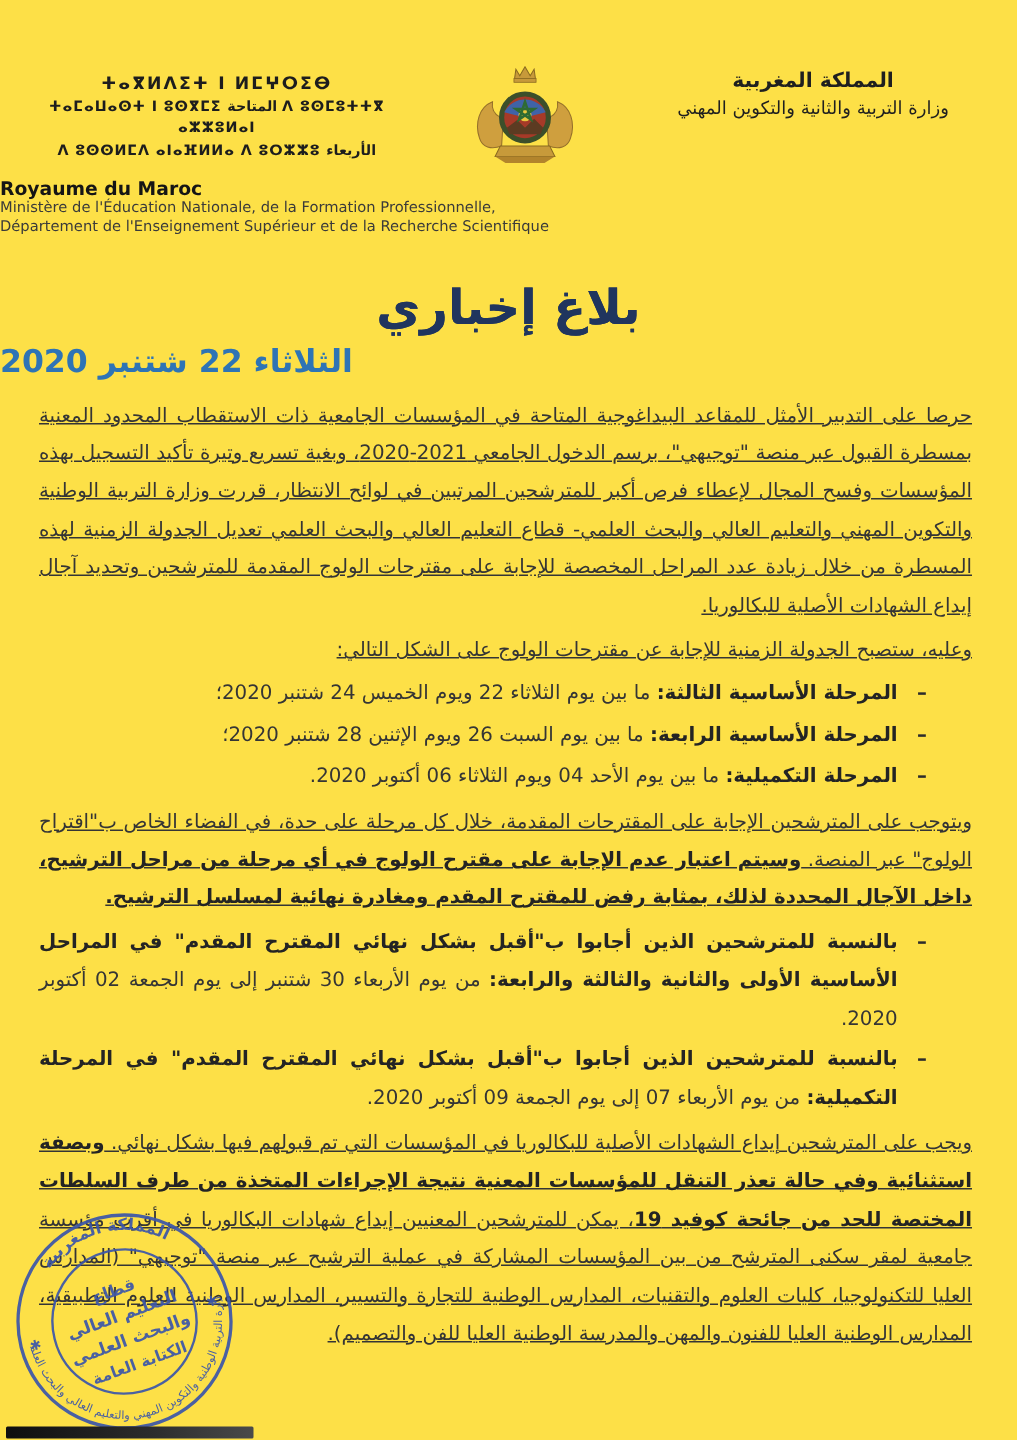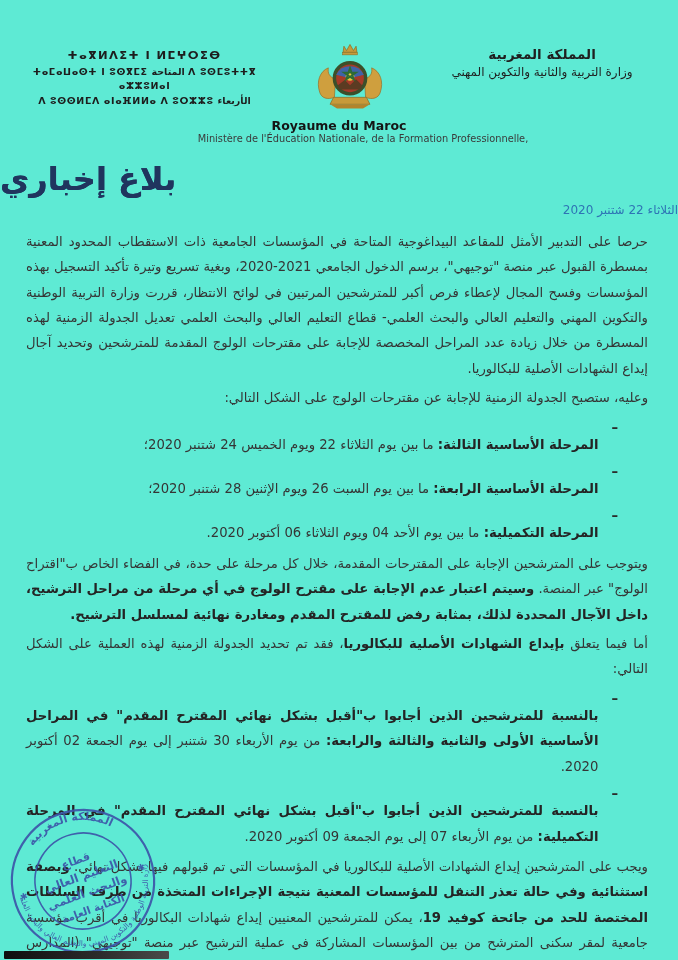--- a/index.html
+++ b/index.html
@@ -1,47 +1,47 @@
 <!DOCTYPE html>
 <html lang="ar"><head>
 <meta charset="utf-8">
 <style>
   html,body{margin:0;padding:0;}
   body{background:#ffffff;font-family:"DejaVu Sans",sans-serif;}
-  .page{position:relative;width:678px;height:960px;margin:0;background:#5eead4;overflow:hidden;}
+  .page{position:relative;width:678px;height:960px;margin:0;background:#fde047;overflow:hidden;}
 
   
   .header{display:flex;justify-content:space-between;align-items:flex-start;padding:44px 26px 0 22px;}
   .tif-block{width:245px;text-align:center;color:#1d1d1d;font-weight:bold;
              font-size:9.5px;line-height:14.5px;letter-spacing:.6px;padding-top:4px;}
   .tif-line-1{font-size:11.5px;letter-spacing:1.4px;margin-bottom:2px;}
   .emblem-wrap{width:80px;display:flex;justify-content:center;margin-top:-2px;}
   .ar-block{width:220px;direction:rtl;text-align:center;color:#1f1f1f;
             font-size:12px;line-height:17px;padding-top:2px;}
   .ar-line-1{font-weight:bold;font-size:13.5px;margin-bottom:1px;}
 
-  .fr-block{text-align:center;margin-top:0px;}
+  .fr-block{text-align:left;margin-top:0px;}
   .royaume{font-weight:bold;font-size:12.5px;color:#151515;line-height:15px;}
-  .fr-line{font-size:9.8px;line-height:12.8px;color:#3a3a3a;padding-left:48px;}
+  .fr-line{font-size:9.8px;line-height:12.8px;color:#3a3a3a;}
 
   
-  .doc-title{text-align:left;direction:rtl;font-size:32px;font-weight:bold;
-             color:#20355e;margin-top:14px;line-height:38px;
+  .doc-title{text-align:center;direction:rtl;font-size:32px;font-weight:bold;
+             color:#20355e;margin-top:27px;line-height:38px;
              text-shadow:0 0 .4px #20355e;}
-  .doc-date{text-align:right;direction:rtl;font-size:12px;font-weight:normal;
+  .doc-date{text-align:left;direction:rtl;font-size:21px;font-weight:bold;
             color:#2e74b5;margin-top:5px;}
 
   
   .body-text{direction:rtl;text-align:justify;font-size:13.2px;line-height:25.4px;
              color:#353535;padding:12px 30px 0 26px;}
-  .body-text p{margin:0 0 4px 0;}
+  .body-text p{margin:0 0 4px 0;text-decoration:underline;}
   .b{font-weight:bold;color:#242424;}
   .bullet{display:flex;gap:13px;padding-right:30px;margin-bottom:2px;}
   .bullet .dash{flex:0 0 auto;font-weight:bold;color:#2b2b2b;}
-  .bullet .bl-text{flex:1 1 auto;text-align:justify;margin-top:17px;}
+  .bullet .bl-text{flex:1 1 auto;text-align:justify;}
   .phases-list,.deposit-list{margin:1px 0 5px 0;}
 
   
   .stamp{position:absolute;left:8px;top:806px;width:150px;height:150px;
          transform:rotate(-14deg);opacity:.93;pointer-events:none;}
   .stamp svg{display:block;}
 
   
   .scan-bar{position:absolute;left:4px;top:951px;width:165px;height:8px;
             background:linear-gradient(to right,#0e0e0e,#2d2d2d 60%,#4a4a4a);
@@ -82,20 +82,21 @@
 
     <div class="ar-block">
       <div class="ar-line-1">المملكة المغربية</div>
       <div>وزارة التربية والثانية والتكوين المهني</div>
     </div>
   </div>
 
   <div class="fr-block">
     <div class="royaume">Royaume du Maroc</div>
     <div class="fr-line">Ministère de l'Éducation Nationale, de la Formation Professionnelle,</div>
+    <div class="fr-line">Département de l'Enseignement Supérieur et de la Recherche Scientifique</div>
   </div>
 
   <div class="doc-title">بلاغ إخباري</div>
   <div class="doc-date">الثلاثاء 22 شتنبر 2020</div>
 
   <div class="body-text">
 
     <p><span>حرصا على التدبير الأمثل للمقاعد البيداغوجية المتاحة في المؤسسات الجامعية ذات الاستقطاب المحدود المعنية بمسطرة القبول عبر منصة "توجيهي"، برسم الدخول الجامعي 2021-2020، وبغية تسريع وتيرة تأكيد التسجيل بهذه المؤسسات وفسح المجال لإعطاء فرص أكبر للمترشحين المرتبين في لوائح الانتظار، قررت وزارة التربية الوطنية والتكوين المهني والتعليم العالي والبحث العلمي- قطاع التعليم العالي والبحث العلمي تعديل الجدولة الزمنية لهذه المسطرة من خلال زيادة عدد المراحل المخصصة للإجابة على مقترحات الولوج المقدمة للمترشحين وتحديد آجال إيداع الشهادات الأصلية للبكالوريا.</span></p>
 
     <p><span>وعليه، ستصبح الجدولة الزمنية للإجابة عن مقترحات الولوج على الشكل التالي:</span></p>
@@ -110,21 +111,20 @@
         <span class="bl-text"><span class="b">المرحلة الأساسية الرابعة:</span><span> ما بين يوم السبت 26 ويوم الإثنين 28 شتنبر 2020؛</span></span>
       </div>
       <div class="bullet">
         <span class="dash">–</span>
         <span class="bl-text"><span class="b">المرحلة التكميلية:</span><span> ما بين يوم الأحد 04 ويوم الثلاثاء 06 أكتوبر 2020.</span></span>
       </div>
     </div>
 
     <p><span>ويتوجب على المترشحين الإجابة على المقترحات المقدمة، خلال كل مرحلة على حدة، في الفضاء الخاص ب"اقتراح الولوج" عبر المنصة. </span><span class="b">وسيتم اعتبار عدم الإجابة على مقترح الولوج في أي مرحلة من مراحل الترشيح، داخل الآجال المحددة لذلك، بمثابة رفض للمقترح المقدم ومغادرة نهائية لمسلسل الترشيح.</span></p>
 
-    <p><span>أما فيما يتعلق </span><span class="b">بإيداع الشهادات الأصلية للبكالوريا</span><span>، فقد تم تحديد الجدولة الزمنية لهذه العملية على الشكل التالي:</span></p>
 
     <div class="deposit-list">
       <div class="bullet">
         <span class="dash">–</span>
         <span class="bl-text"><span class="b">بالنسبة للمترشحين الذين أجابوا ب"أقبل بشكل نهائي المقترح المقدم" في المراحل الأساسية الأولى والثانية والثالثة والرابعة:</span><span> من يوم الأربعاء 30 شتنبر إلى يوم الجمعة 02 أكتوبر 2020.</span></span>
       </div>
       <div class="bullet">
         <span class="dash">–</span>
         <span class="bl-text"><span class="b">بالنسبة للمترشحين الذين أجابوا ب"أقبل بشكل نهائي المقترح المقدم" في المرحلة التكميلية:</span><span> من يوم الأربعاء 07 إلى يوم الجمعة 09 أكتوبر 2020.</span></span>
       </div>

